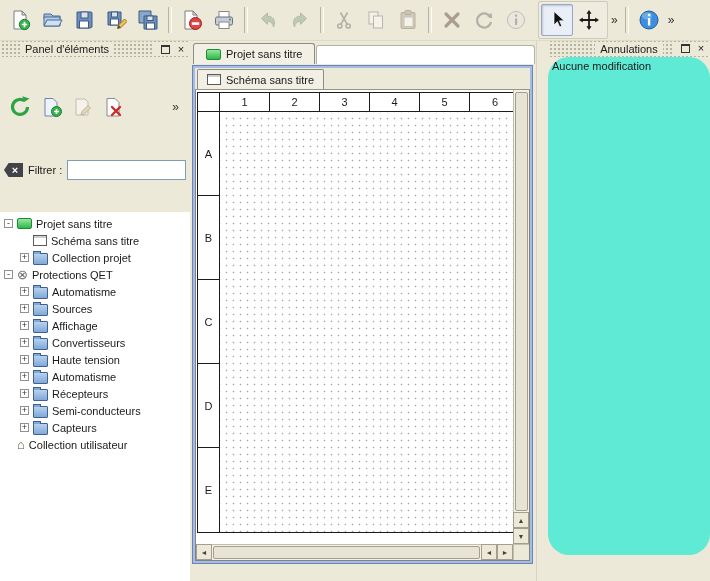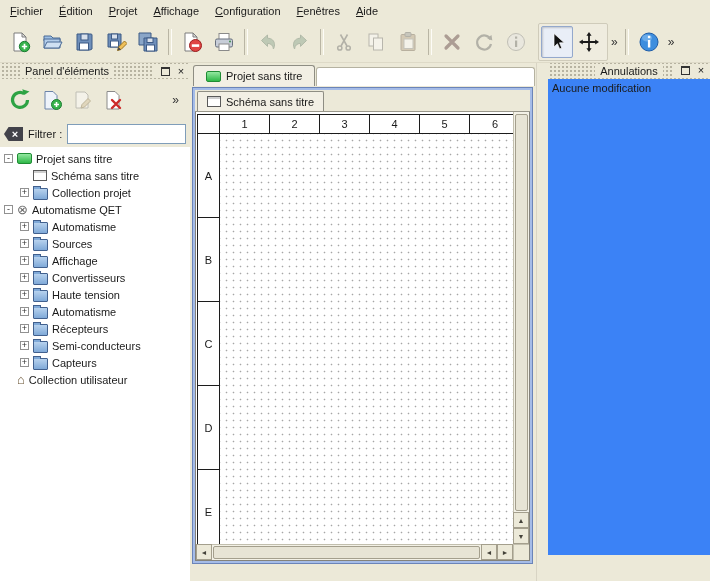--- a/index.html
+++ b/index.html
@@ -18,21 +18,21 @@
   .tb-btn.pressed{background:#e9eef7;border:1px solid #94a8cc;box-shadow:inset 1px 1px 2px rgba(0,0,0,.18);}
   .tb-sep{width:2px;height:26px;border-left:1px solid #b9b5a4;border-right:1px solid #fdfcf7;margin:0 4px;flex:0 0 2px;}
   .chev{font-size:12px;color:#333;padding:0 3px;line-height:1;}
   .tool-seg{display:flex;align-items:center;border:1px solid #cfcbba;background:#efecdf;padding:2px;margin-left:6px;border-radius:2px;}
   svg{display:block;}
 
   
   .main{flex:1;display:flex;min-height:0;}
 
   
-  .left-dock{width:190px;flex:0 0 190px;display:flex;flex-direction:column;background:#ece9d8;}
+  .left-dock{width:190px;flex:0 0 190px;display:flex;flex-direction:column;background:#ece9d8;gap:29px;}
   .dock-titlebar{height:16px;flex:0 0 16px;display:flex;align-items:center;background-image:radial-gradient(#b7b3a1 1px,transparent 1.3px);background-size:4px 4px;background-position:1px 2px;padding:0 2px;}
   .dock-title{background:#ece9d8;padding:0 5px;white-space:nowrap;}
   .left-dock .dock-title{margin-left:18px;}
   .dock-btns{margin-left:auto;display:flex;align-items:center;background:#ece9d8;padding-left:4px;gap:2px;}
   .dockbtn{width:14px;height:13px;display:flex;align-items:center;justify-content:center;font-size:11px;line-height:1;color:#222;}
   .float-glyph{width:7px;height:6px;border:1px solid #333;border-top-width:2px;display:block;}
   .dock-toolbar{height:38px;flex:0 0 38px;display:flex;align-items:center;gap:9px;padding:2px 8px;}
   .dock-toolbar .chev{margin-left:auto;}
   .dock-toolbar .disabled{opacity:.45;filter:grayscale(55%);}
   .filter-row{height:26px;flex:0 0 26px;display:flex;align-items:center;gap:5px;padding:0 4px;}
@@ -86,37 +86,28 @@
   .hthumb{position:absolute;left:17px;top:1px;bottom:1px;width:calc(100% - 52px);background:#e7e4d5;border:1px solid #a49f8d;border-radius:2px;}
   .hscroll .left{left:0;top:-1px;}
   .hscroll .rleft{right:16px;top:-1px;}
   .hscroll .rright{right:0;top:-1px;}
   .scorner{position:absolute;right:0;bottom:0;width:16px;height:16px;background:#ece9d8;border-left:1px solid #c2bfae;border-top:1px solid #c2bfae;box-sizing:border-box;}
 
   
   .right-dock{width:162px;flex:0 0 162px;display:flex;flex-direction:column;background:#ece9d8;border-left:1px solid #d8d4c4;padding-left:11px;}
   .right-dock .dock-titlebar{justify-content:center;position:relative;}
   .right-dock .dock-btns{position:absolute;right:2px;top:1px;margin-left:0;}
-  .undo-list{background:#3b82f6;height:calc(100% - 42px);flex:0 0 auto;}
+  .undo-list{background:#5eead4;height:calc(100% - 42px);flex:0 0 auto;border-radius:21px;}
   .undo-item{padding:3px 4px;}
 </style>
 </head>
 <body>
 
 <div class="app">
 
-  <div class="menubar">
-    <span class="m-item">Fichier</span>
-    <span class="m-item">Édition</span>
-    <span class="m-item">Projet</span>
-    <span class="m-item">Affichage</span>
-    <span class="m-item">Configuration</span>
-    <span class="m-item">Fenêtres</span>
-    <span class="m-item">Aide</span>
-  </div>
 
   <div class="toolbar">
     <div class="tb-btn">
       <svg width="22" height="22" viewBox="0 0 22 22">
         <path d="M5 2h8l4 4v14H5z" fill="#fff" stroke="#7c7c7c"></path>
           <path d="M13 2l4 4h-4z" fill="#dcdcdc" stroke="#7c7c7c"></path>
         <circle cx="15.5" cy="15.5" r="5.2" fill="#35b24b" stroke="#1d7d32"></circle>
           <path d="M15.5 12.8v5.4M12.8 15.5h5.4" stroke="#fff" stroke-width="1.7"></path>
       </svg>
     </div>
@@ -309,21 +300,21 @@
           <span class="tlabel">Schéma sans titre</span>
         </div>
         <div class="trow d1">
           <span class="exp">+</span>
           <span class="ticon folder"></span>
           <span class="tlabel">Collection projet</span>
         </div>
         <div class="trow d0">
           <span class="exp">-</span>
           <span class="glyph-icon qet-glyph">⊗</span>
-          <span class="tlabel">Automatisme QET</span>
+          <span class="tlabel">Protections QET</span>
         </div>
         <div class="trow d1">
           <span class="exp">+</span>
           <span class="ticon folder"></span>
           <span class="tlabel">Automatisme</span>
         </div>
         <div class="trow d1">
           <span class="exp">+</span>
           <span class="ticon folder"></span>
           <span class="tlabel">Sources</span>

